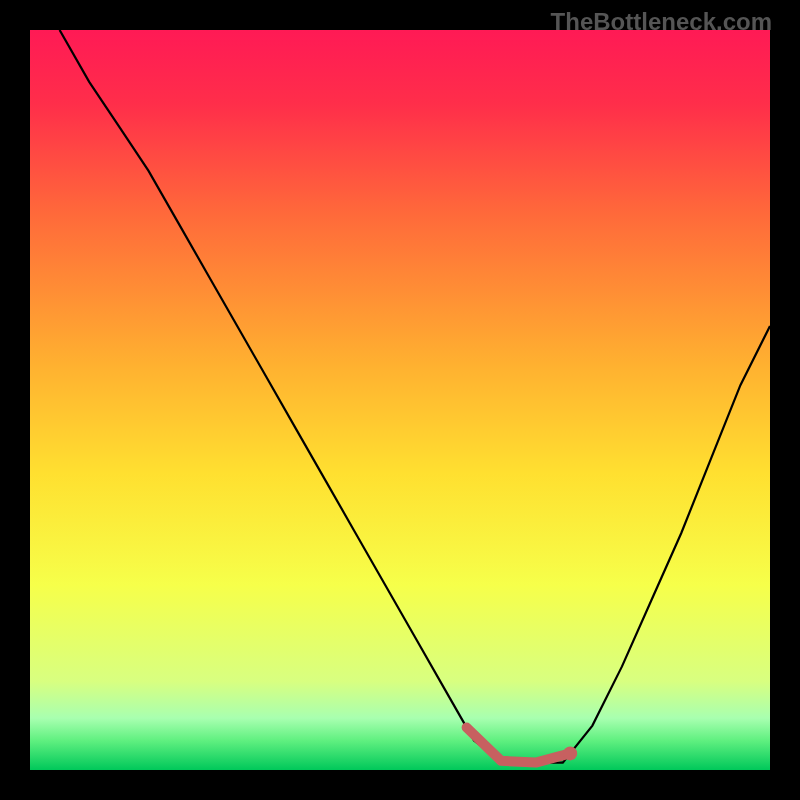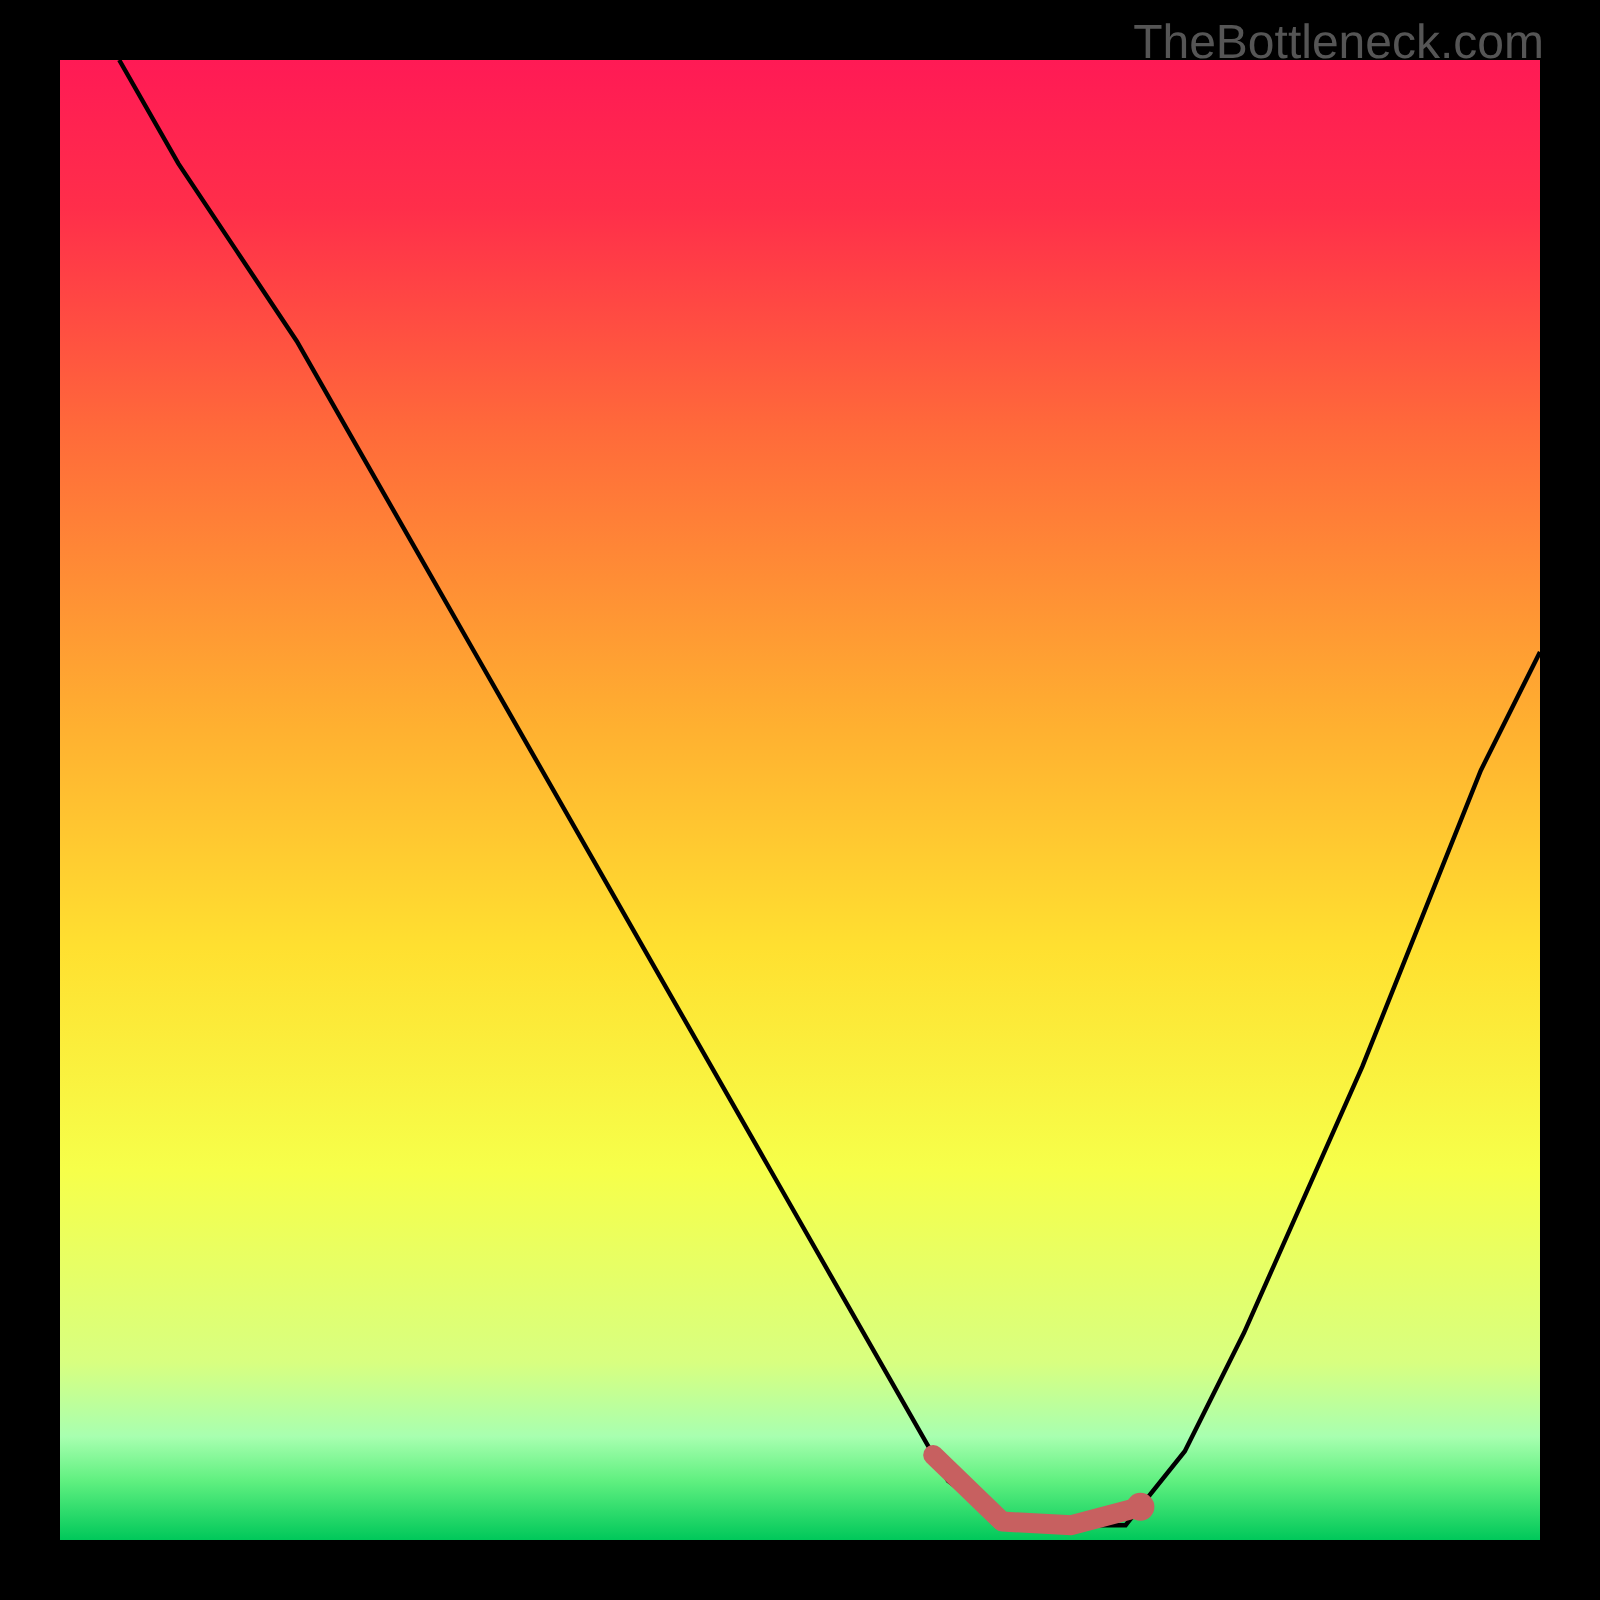--- a/index.html
+++ b/index.html
@@ -26,21 +26,21 @@
     width: 100%;
     height: 100%;
   }
   .watermark {
     position: absolute;
     top: 8px;
     right: 28px;
     color: #555;
     font-family: Arial, Helvetica, sans-serif;
     font-size: 24px;
-    font-weight: 400;
+    font-weight: 700;
   }
   svg.curve {
     position: absolute;
     left: 0;
     top: 0;
     width: 100%;
     height: 100%;
   }
 </style>
 </head>

